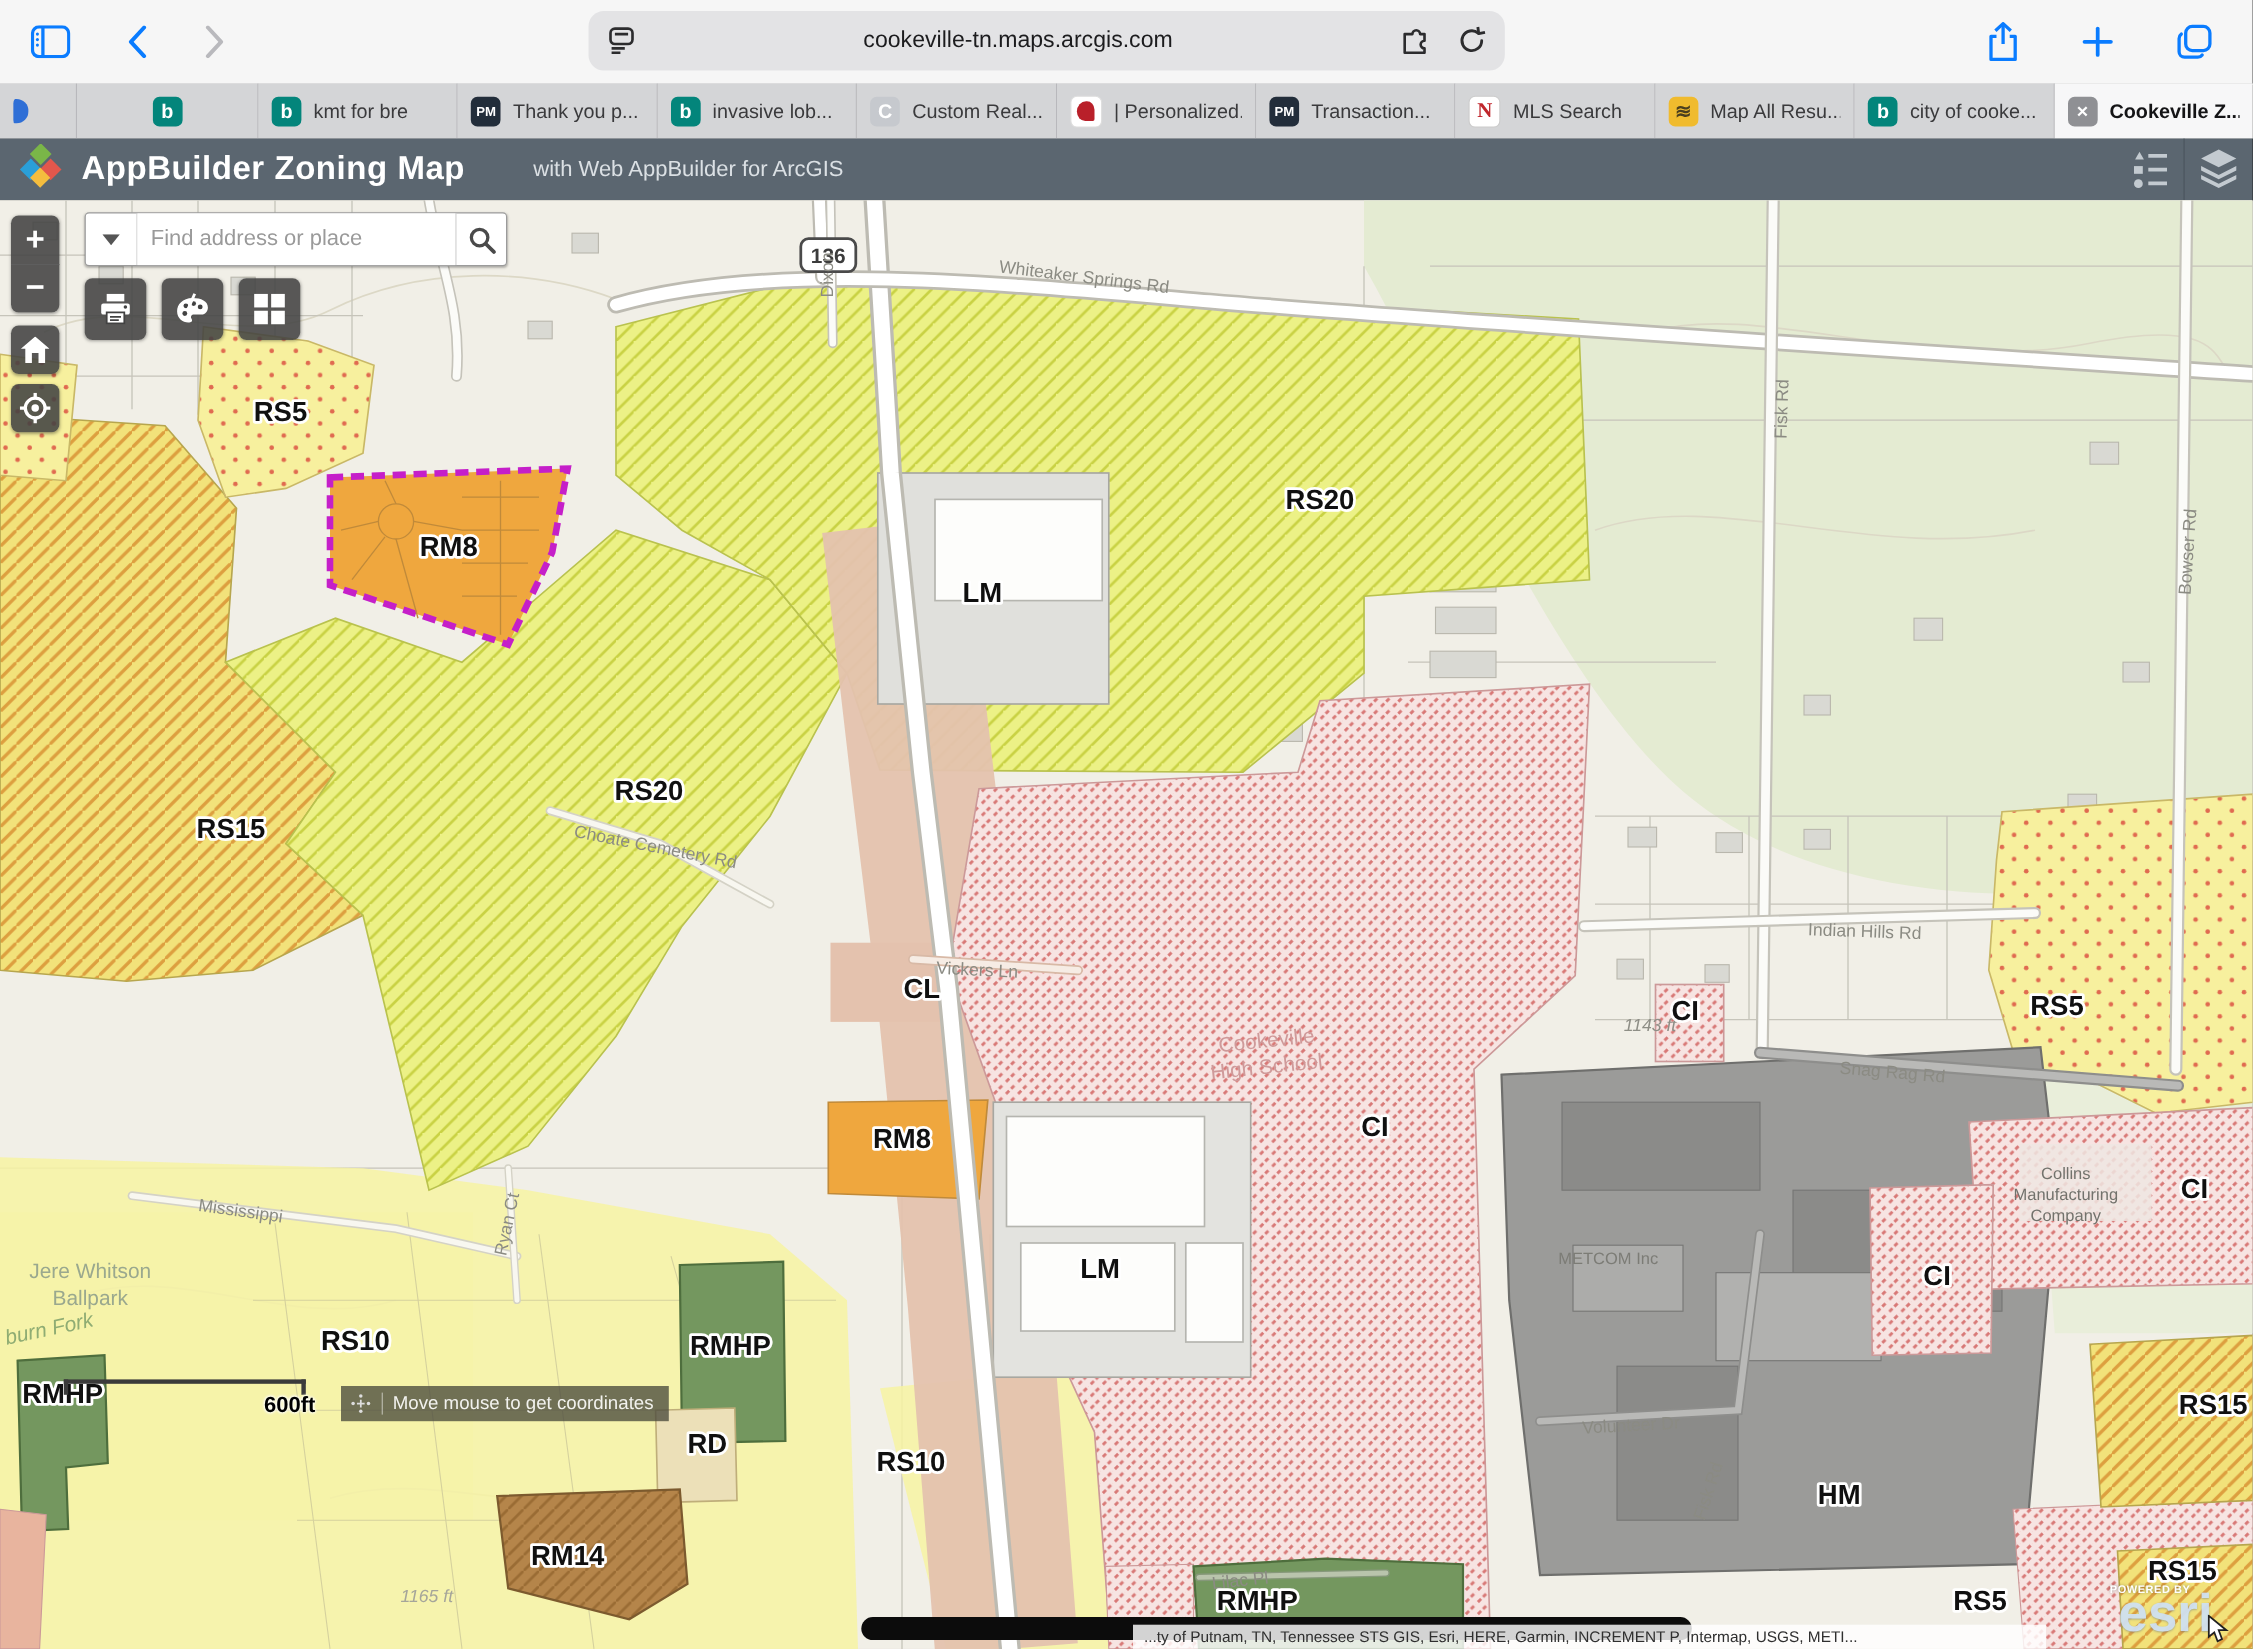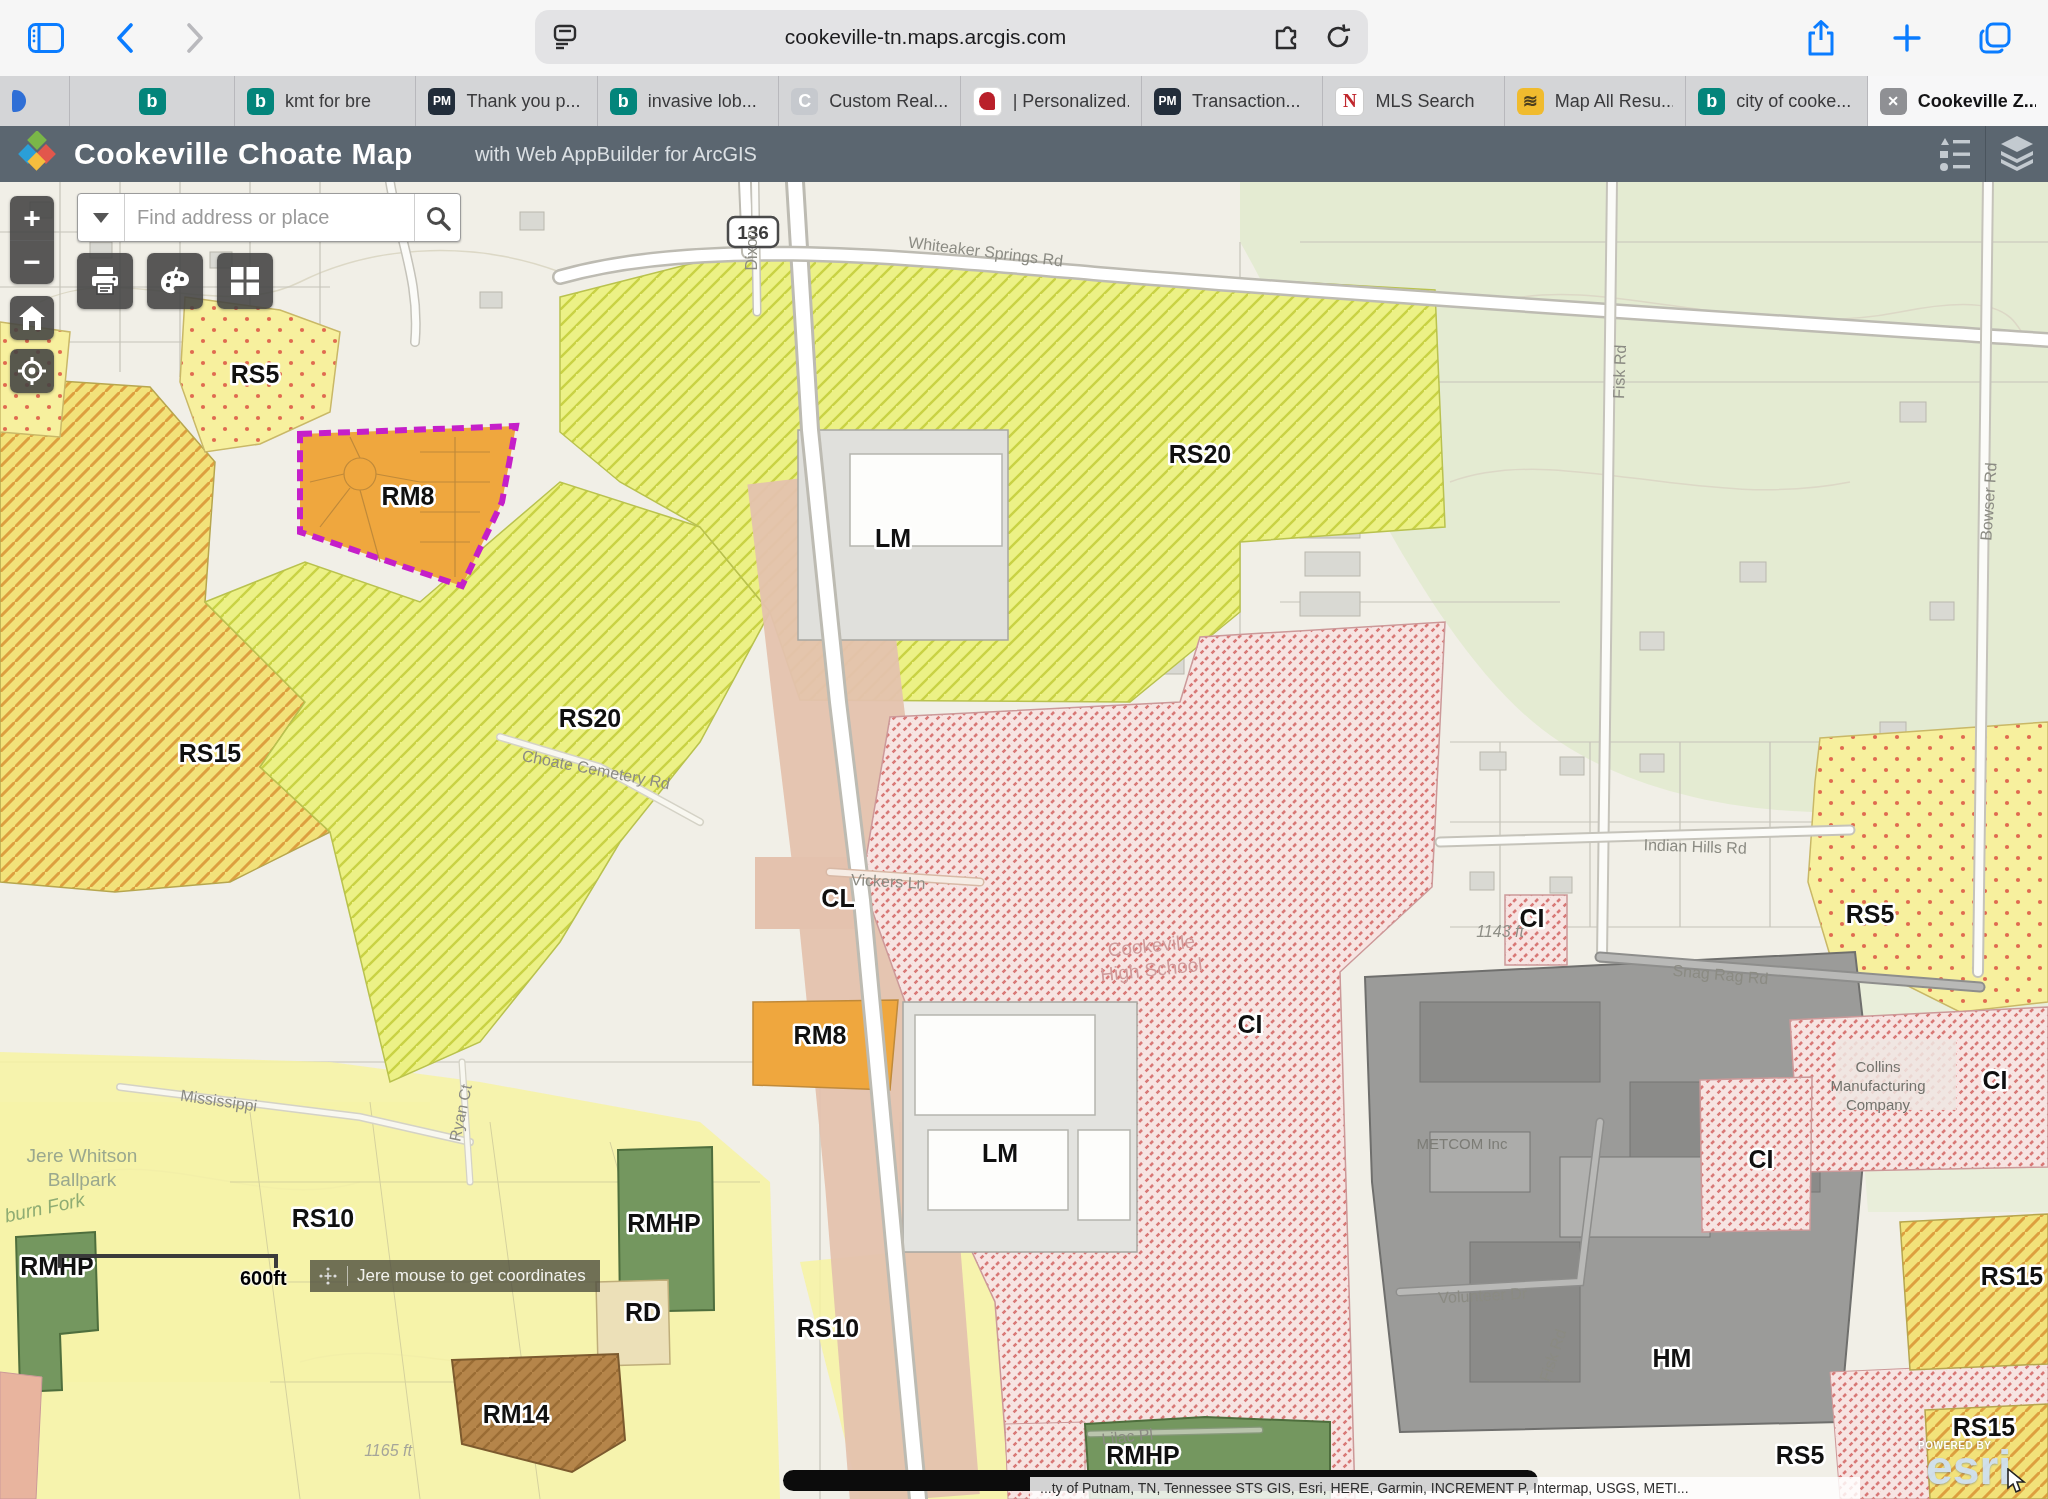--- a/index.html
+++ b/index.html
@@ -183,21 +183,21 @@
 
 <div class="appheader">
   <span class="applogo">
     <svg width="42" height="42" viewBox="0 0 42 42">
       <rect x="14" y="2" width="14" height="14" transform="rotate(45 21 9)" fill="#7ab648"></rect>
       <rect x="5" y="16" width="14" height="14" transform="rotate(45 12 23)" fill="#2a9fd8"></rect>
       <rect x="23" y="16" width="14" height="14" transform="rotate(45 30 23)" fill="#e2574c"></rect>
       <rect x="14" y="24" width="13" height="13" transform="rotate(45 20.5 30.5)" fill="#f4bd3e"></rect>
     </svg>
   </span>
-  <span class="apptitle">Cookeville Choate Map</span>
+  <span class="apptitle">AppBuilder Zoning Map</span>
   <span class="appsub">with Web AppBuilder for ArcGIS</span>
   <div class="hdr-right">
     <div class="hdr-ic">
       <svg width="36" height="36" viewBox="0 0 36 36" fill="#c3cad0">
         <polygon points="5,9 9,2 13,9"></polygon>
           <rect x="17" y="4" width="17" height="3.4"></rect>
         <rect x="4" y="15" width="8" height="7"></rect>
           <rect x="17" y="16.5" width="17" height="3.4"></rect>
         <circle cx="8" cy="31" r="4"></circle>
           <rect x="17" y="29" width="17" height="3.4"></rect>
@@ -510,21 +510,21 @@
   <div class="coordtip">
     <svg width="20" height="20" viewBox="0 0 20 20">
         <circle cx="10" cy="3" r="1.6" fill="#ddd"></circle>
         <circle cx="10" cy="17" r="1.6" fill="#ddd"></circle>
         <circle cx="3" cy="10" r="1.6" fill="#ddd"></circle>
         <circle cx="17" cy="10" r="1.6" fill="#ddd"></circle>
         <line x1="6.5" y1="10" x2="13.5" y2="10" stroke="#ddd" stroke-width="1.6"></line>
         <line x1="10" y1="6.5" x2="10" y2="13.5" stroke="#ddd" stroke-width="1.6"></line>
       </svg>
     <span class="sep"></span>
-    <span>Jere mouse to get coordinates</span>
+    <span>Move mouse to get coordinates</span>
   </div>
   <div class="blackbar"></div>
   <div class="attrib">
     <span>...ty of Putnam, TN, Tennessee STS GIS, Esri, HERE, Garmin, INCREMENT P, Intermap, USGS, METI...</span>
   </div>
   <span class="poweredby">POWERED BY</span>
   <span class="esriword">esri</span>
   <span class="cursor-arrow">
     <svg width="24" height="26" viewBox="0 0 24 26">
         <polygon points="2,1 2,20 7,16 10,24 14,22 11,14 18,14" fill="#fff" stroke="#222" stroke-width="1.6"></polygon>

